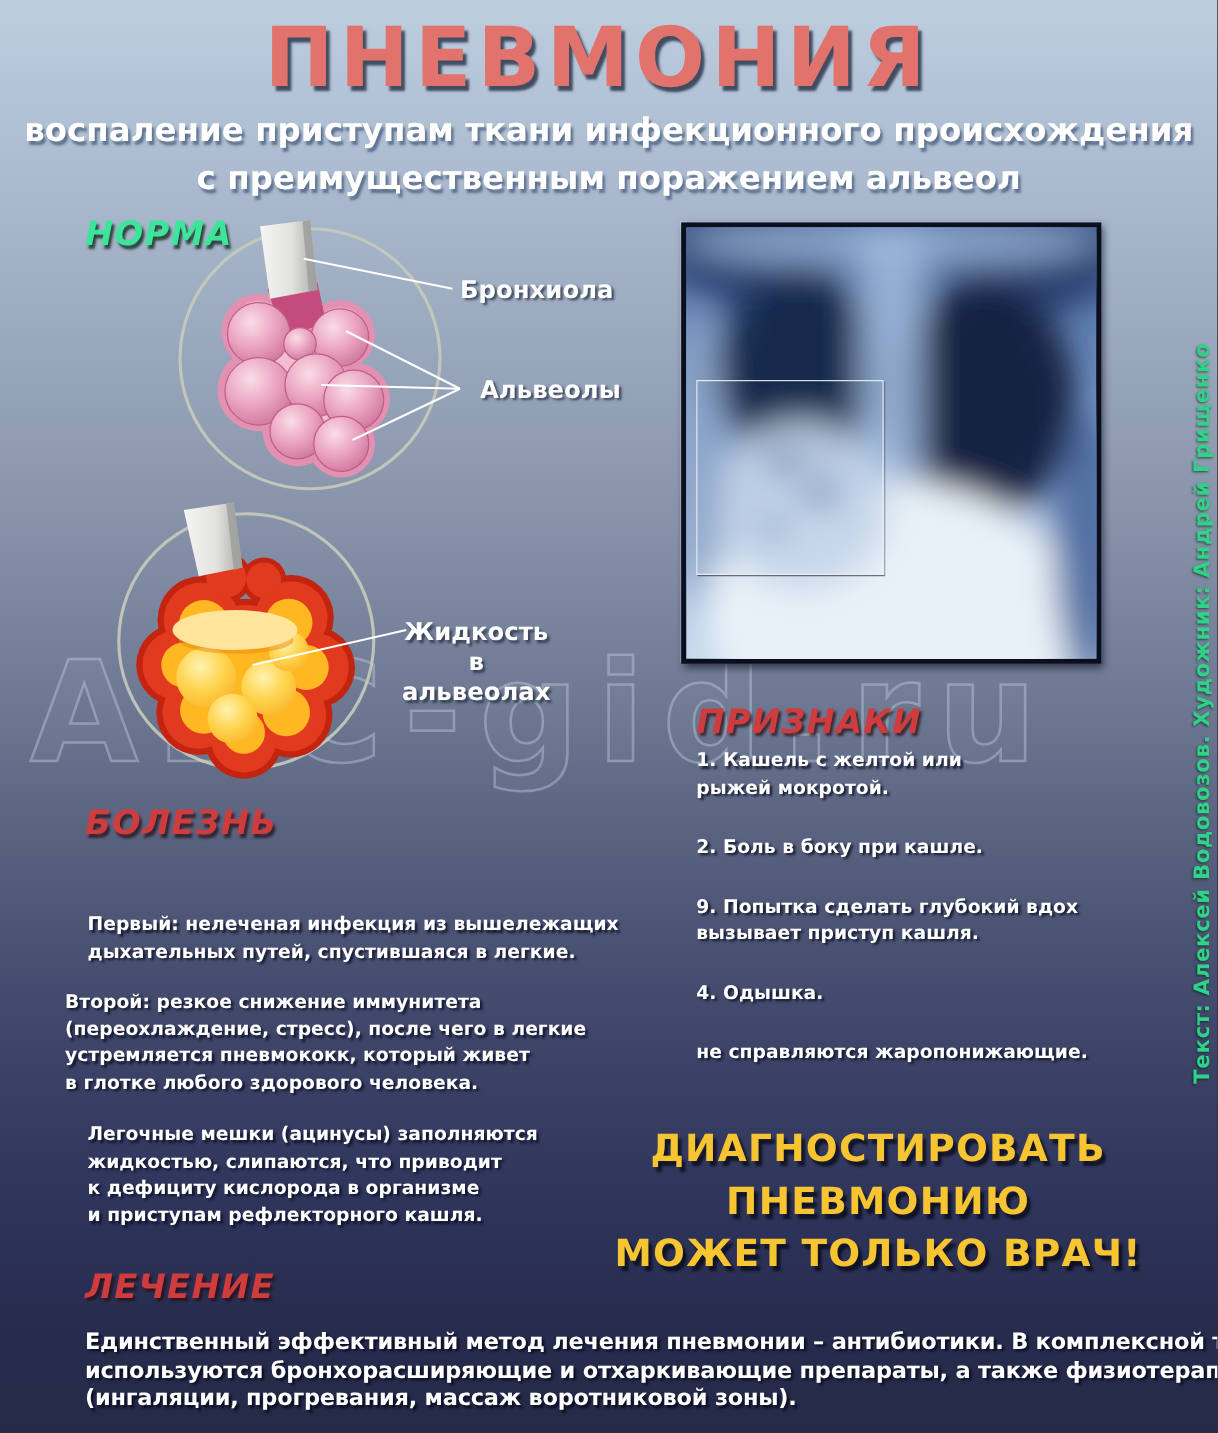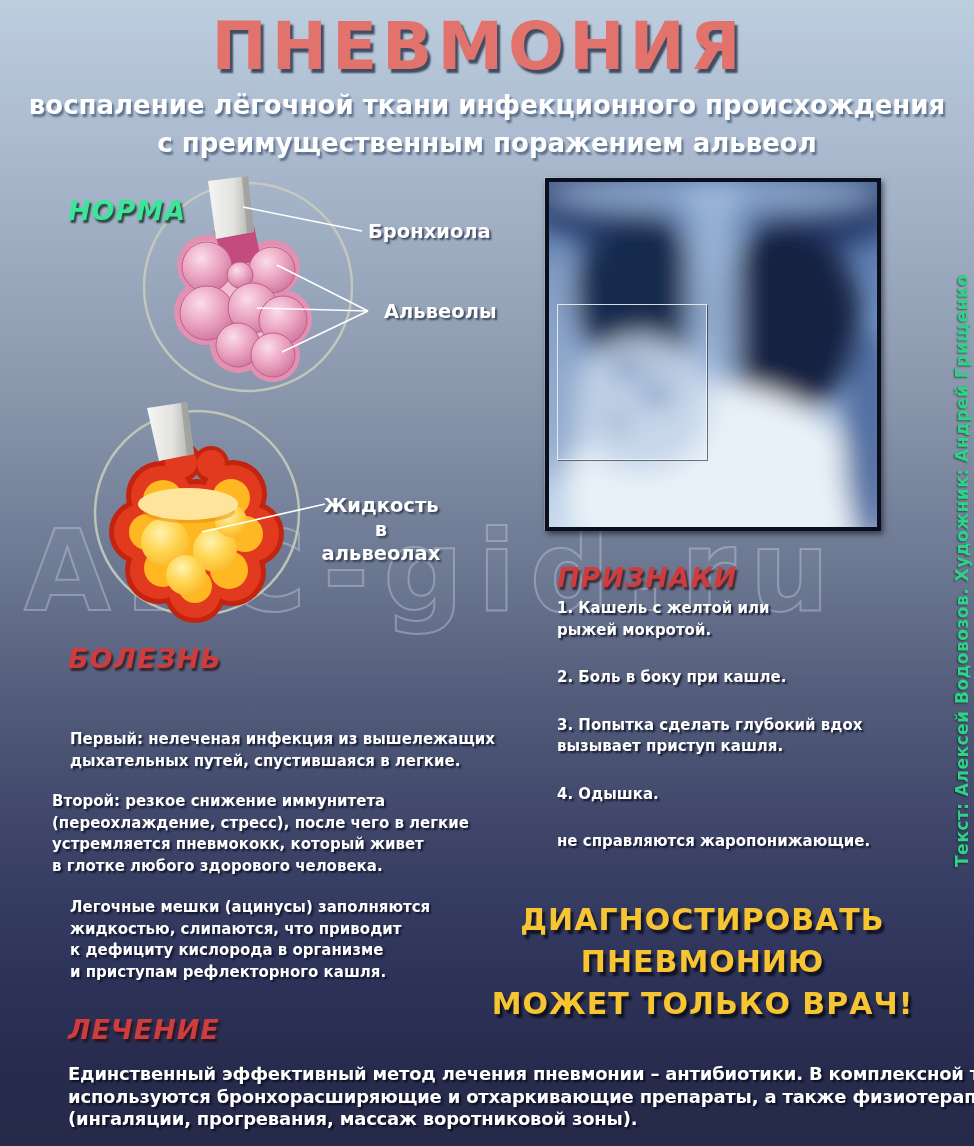--- a/index.html
+++ b/index.html
@@ -46,21 +46,20 @@
   .sec-head {
     font-size:27px; font-weight:bold; font-style:italic;
     letter-spacing:1px;
     text-shadow:2px 3px 2px rgba(40,12,16,0.7);
     z-index:4;
   }
   .norm-head {
     left:68px; top:172px;
     color:#3CE59A;
     text-shadow:2px 3px 2px rgba(14,44,30,0.8);
-    margin-top:23px;
   }
   .red-head { color:#CE3C3E; }
 
   .body-text {
     font-size:15px; font-weight:bold; line-height:21.5px;
     color:#FFFFFF;
     text-shadow:2px 2px 2px rgba(10,15,35,0.85);
     z-index:4;
   }
 
@@ -124,21 +123,21 @@
 </head>
 <body>
 
 <div class="poster">
 
   <div class="abs watermark">ABC-gid.ru</div>
 
   <div class="abs title">ПНЕВМОНИЯ</div>
 
   <div class="abs subtitle">
-    <div>воспаление лёгочной ткани инфекционного происхождения</div>
+    <div>воспаление приступам ткани инфекционного происхождения</div>
     <div>с преимущественным поражением альвеол</div>
   </div>
 
   <div class="abs sec-head norm-head">НОРМА</div>
 
   <svg class="diagram" style="left:130px; top:175px;" width="258" height="252" viewBox="0 0 258 252">
     <defs>
       <radialGradient id="ballGrad" cx="0.38" cy="0.32" r="0.85">
         <stop offset="0%" stop-color="#FADDE8"></stop>
         <stop offset="45%" stop-color="#EBA6C2"></stop>
@@ -289,21 +288,21 @@
   <div class="abs sec-head red-head" style="left:557px; top:562px;font-style:italic;">ПРИЗНАКИ</div>
   <div class="abs signs-list body-text">
     <div class="item">
       <div>1. Кашель с желтой или</div>
       <div>рыжей мокротой.</div>
     </div>
     <div class="item">
       <div>2. Боль в боку при кашле.</div>
     </div>
     <div class="item">
-      <div>3. Попытка сделать глубокий вдох</div>
+      <div>9. Попытка сделать глубокий вдох</div>
       <div>вызывает приступ кашля.</div>
     </div>
     <div class="item">
       <div>4. Одышка.</div>
     </div>
     <div class="item">
       <div>не справляются жаропонижающие.</div>
     </div>
   </div>
 

